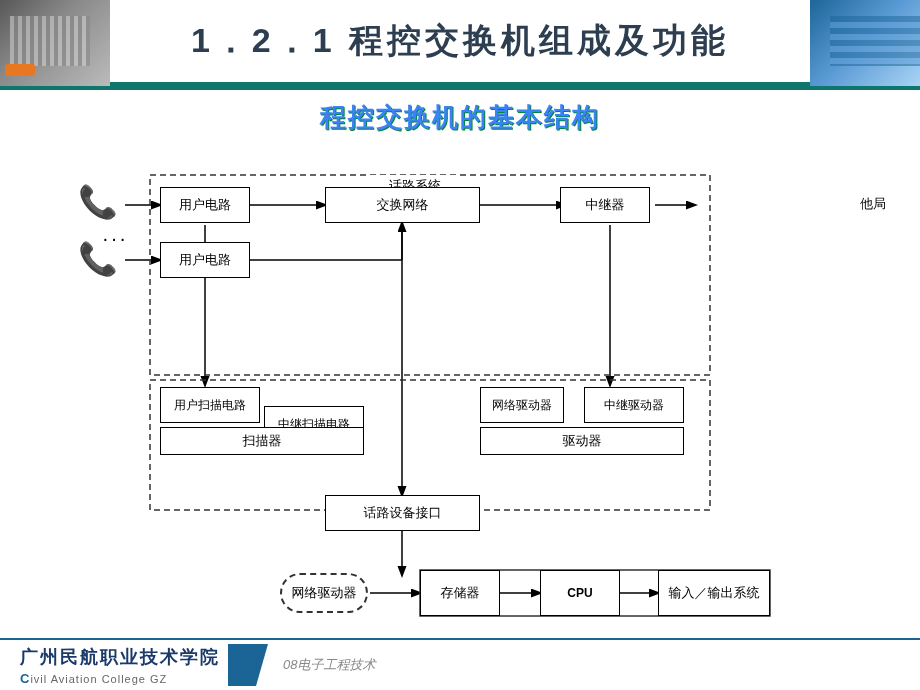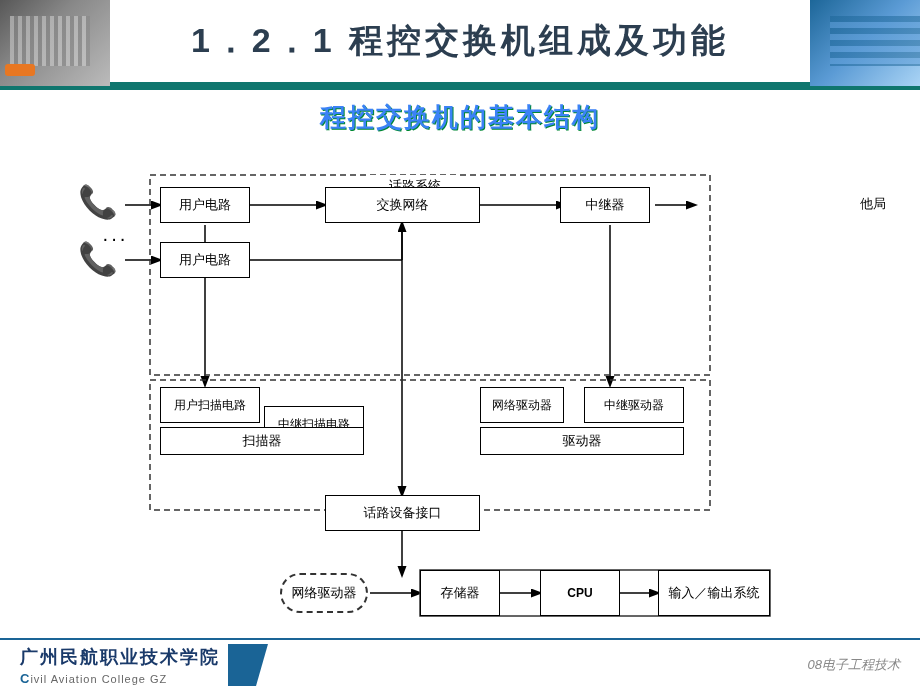--- a/index.html
+++ b/index.html
@@ -159,22 +159,23 @@
     .footer {
       position: absolute;
       bottom: 0;
       left: 0;
       right: 0;
       height: 52px;
       background: #fff;
       border-top: 2px solid #1a6496;
       display: flex;
       align-items: center;
-      justify-content: space-between;
+      justify-content: flex-start;
       padding: 0 20px;
+      gap: 15px;
     }
     .footer-logo {
       display: flex;
       align-items: center;
     }
     .footer-logo-text {
       font-size: 18px;
       font-weight: bold;
       color: #1a3a6a;
       letter-spacing: 2px;

